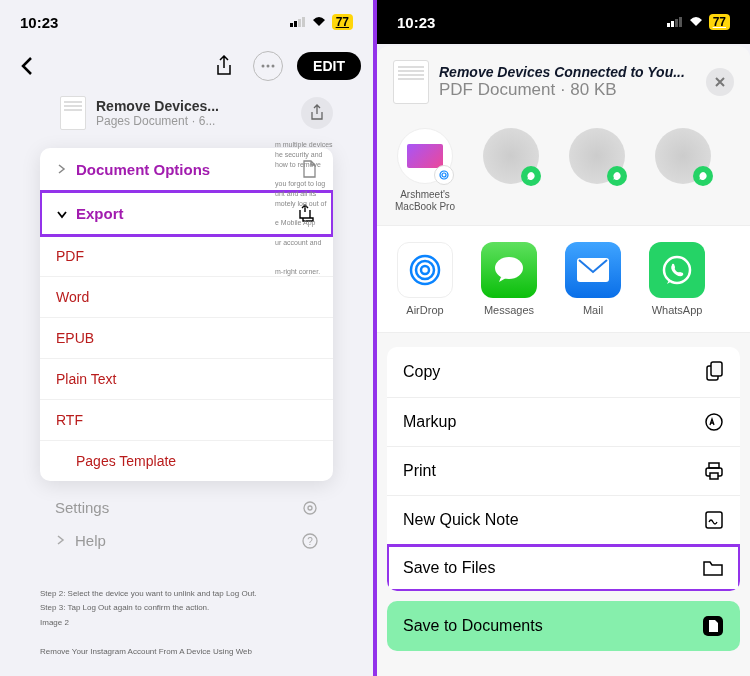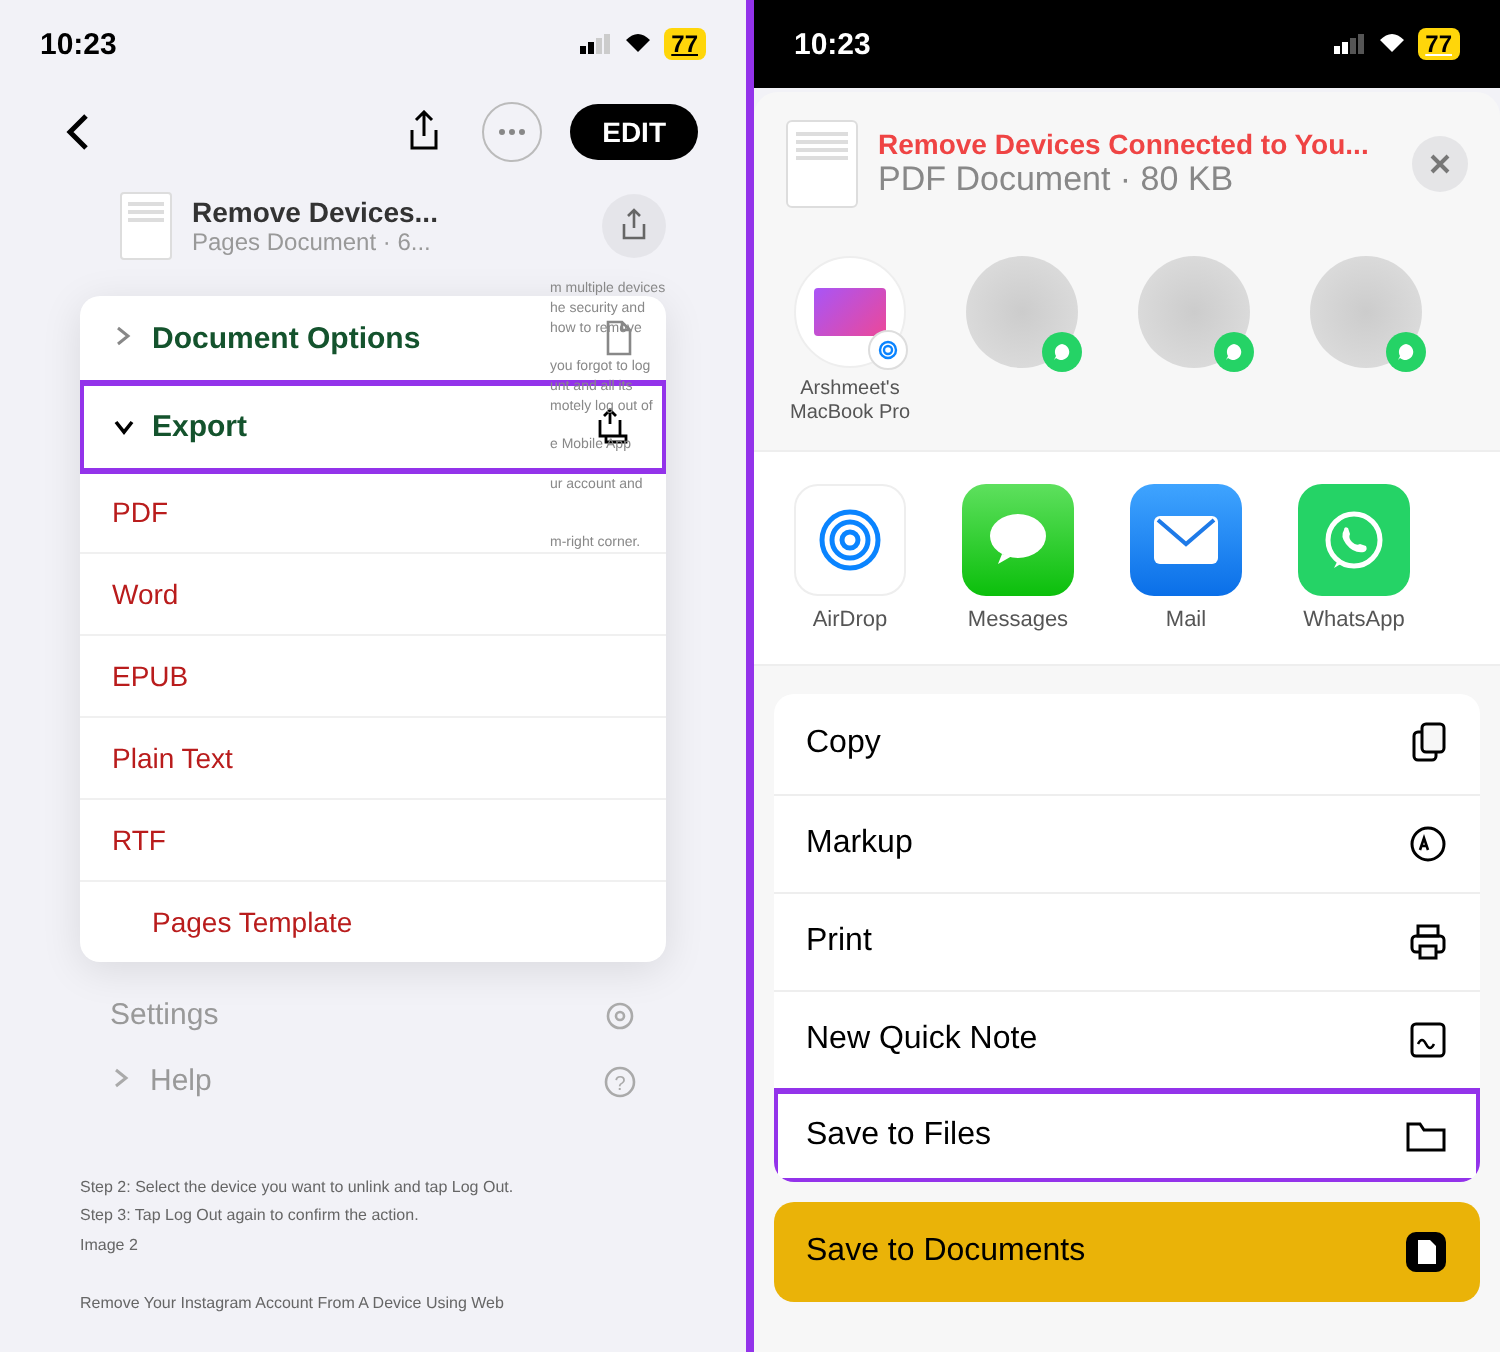--- a/index.html
+++ b/index.html
@@ -5,58 +5,58 @@
 * { margin: 0; padding: 0; box-sizing: border-box; font-family: -apple-system, BlinkMacSystemFont, 'Segoe UI', sans-serif; }
 body { width: 750px; height: 676px; background: #000; display: flex; overflow: hidden; }
 .phone { flex: 1; background: #f2f2f7; position: relative; overflow: hidden; }
 .divider { width: 4px; background: #9333ea; }
 
 .status-bar { height: 44px; display: flex; align-items: center; justify-content: space-between; padding: 0 20px; font-weight: 600; font-size: 15px; }
 .phone-right .status-bar { background: #000; color: #fff; }
 .status-icons { display: flex; align-items: center; gap: 5px; text-decoration: underline; }
 .battery { background: #ffd60a; color: #000; border-radius: 4px; padding: 1px 4px; font-size: 12px; font-weight: 700; }
 
-.nav-bar { height: 44px; display: flex; align-items: center; justify-content: space-between; padding: 0 24px; }
+.nav-bar { height: 44px; display: flex; align-items: center; justify-content: space-between; padding: 0 12px; }
 .nav-left { width: 30px; }
 .nav-right { display: flex; align-items: center; gap: 14px; }
 .edit-btn { background: #000; color: #fff; border-radius: 18px; padding: 6px 16px; font-size: 14px; font-weight: 700; border: none; }
 .icon-btn { width: 30px; height: 30px; display: flex; align-items: center; justify-content: center; color: #555; }
 .icon-circle { width: 30px; height: 30px; border: 1.5px solid #bbb; border-radius: 50%; display: flex; align-items: center; justify-content: center; }
 
 .doc-header { display: flex; align-items: center; gap: 10px; padding: 8px 40px 8px 60px; }
 .doc-thumb { width: 26px; height: 34px; background: #fff; border: 1px solid #ddd; border-radius: 2px; position: relative; }
 .doc-thumb::after { content: ''; position: absolute; top: 4px; left: 3px; right: 3px; height: 2px; background: #ddd; box-shadow: 0 4px 0 #ddd, 0 8px 0 #ddd; }
 .doc-info { flex: 1; }
 .doc-title { font-size: 14px; font-weight: 600; color: #333; }
 .doc-meta { font-size: 12px; color: #999; }
 .doc-share { width: 32px; height: 32px; background: rgba(0,0,0,0.05); border-radius: 50%; display: flex; align-items: center; justify-content: center; }
 
 .bg-text { position: absolute; top: 140px; right: 8px; width: 90px; font-size: 7px; color: #888; line-height: 1.4; }
 
 .menu { background: #fff; margin: 0 40px; border-radius: 10px; box-shadow: 0 4px 20px rgba(0,0,0,0.1); overflow: hidden; margin-top: 10px; }
-.menu-item { display: flex; align-items: center; padding: 12px 16px; font-size: 15px; color: #14532d; border-bottom: 1px solid #f0f0f0; }
+.menu-item { display: flex; align-items: center; padding: 12px 16px; font-size: 15px; color: #a21caf; border-bottom: 1px solid #f0f0f0; }
 .menu-item:last-child { border-bottom: none; margin-left: 20px; }
 .menu-item-main { font-weight: 600; justify-content: space-between; }
 .menu-item-main.highlighted { outline: 3px solid #9333ea; outline-offset: -2px; }
 .menu-chevron { width: 14px; display: inline-flex; margin-right: 6px; }
 .submenu .menu-item { padding-left: 16px; font-size: 14px; }
 .sub-item { color: #b91c1c; }
 
 .below-menu { padding: 10px 55px; }
 .below-row { display: flex; align-items: center; justify-content: space-between; padding: 8px 0; font-size: 15px; color: #999; }
 
 .footer-text { padding: 20px 40px; font-size: 8px; color: #666; line-height: 1.8; }
 
 
 .share-panel { background: #f7f7f7; border-radius: 12px 12px 0 0; margin-top: 2px; height: calc(100% - 44px); overflow: hidden; }
 .share-header { display: flex; align-items: center; gap: 10px; padding: 14px 16px; }
 .share-thumb { width: 36px; height: 44px; background: #fff; border: 1px solid #ddd; border-radius: 3px; position: relative; }
 .share-thumb::after { content: ''; position: absolute; top: 5px; left: 4px; right: 4px; height: 2px; background: #ddd; box-shadow: 0 4px 0 #ddd, 0 8px 0 #ddd, 0 12px 0 #ddd; }
 .share-info { flex: 1; }
-.share-title { font-size: 14px; font-weight: 700; color: #ef4444; }
+.share-title { font-size: 14px; font-weight: 700; color: #0f172a; font-style: italic; }
 .share-meta { font-size: 17px; color: #888; }
 .close-btn { width: 28px; height: 28px; background: #e5e5e7; border-radius: 50%; display: flex; align-items: center; justify-content: center; color: #666; font-weight: 600; }
 
 .contacts-row { display: flex; gap: 22px; padding: 10px 16px 12px; overflow: hidden; border-bottom: 1px solid #eee; }
 .contact { display: flex; flex-direction: column; align-items: center; width: 64px; }
 .contact-avatar { width: 56px; height: 56px; border-radius: 50%; background: radial-gradient(circle, #ccc, #e0e0e0); position: relative; }
 .contact-avatar.laptop { background: #fff; border: 1px solid #eee; display: flex; align-items: center; justify-content: center; }
 .laptop-icon { width: 36px; height: 24px; background: linear-gradient(135deg, #a855f7, #ec4899); border-radius: 2px; }
 .badge { position: absolute; bottom: -2px; right: -2px; width: 20px; height: 20px; border-radius: 50%; background: #25d366; display: flex; align-items: center; justify-content: center; }
 .badge.airdrop { background: #fff; border: 1px solid #ddd; }
@@ -68,21 +68,21 @@
 .app-name { font-size: 11px; color: #555; margin-top: 6px; }
 .airdrop-ic { background: #fff; border: 1px solid #eee; }
 .messages-ic { background: linear-gradient(180deg, #5ee05e, #0bbf0b); }
 .mail-ic { background: linear-gradient(180deg, #3fa4ff, #0a6fe8); }
 .whatsapp-ic { background: #25d366; }
 
 .actions { margin: 14px 10px 0; background: #fff; border-radius: 10px; overflow: hidden; }
 .action-item { display: flex; align-items: center; justify-content: space-between; padding: 14px 16px; font-size: 16px; border-bottom: 1px solid #eee; }
 .action-item:last-child { border-bottom: none; }
 .action-item.highlighted { outline: 3px solid #9333ea; outline-offset: -2px; }
-.actions2 { margin: 10px 10px 0; background: #eab308; border-radius: 10px; overflow: hidden; }
+.actions2 { margin: 10px 10px 0; background: #86efac; border-radius: 10px; overflow: hidden; }
 
 svg { display: block; }
 </style>
 </head>
 <body>
 
 <div class="phone phone-left">
   <div class="status-bar">
     <span>10:23</span>
     <div class="status-icons">

